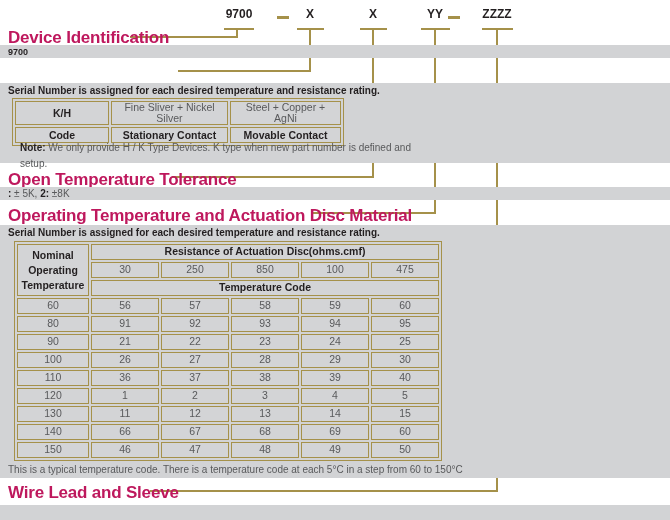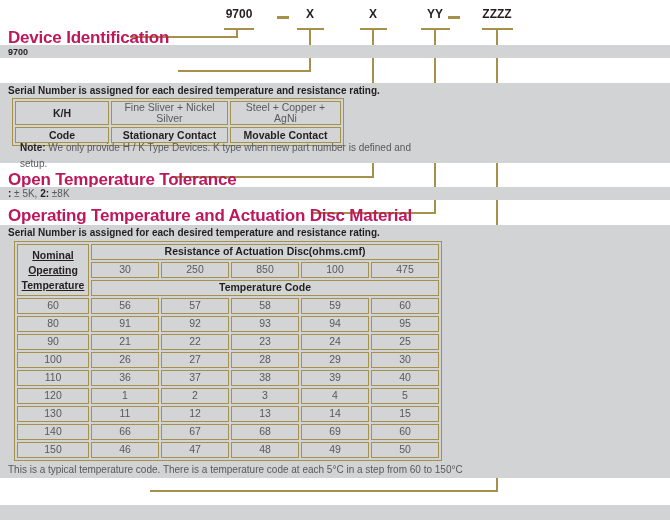--- a/index.html
+++ b/index.html
@@ -13,21 +13,21 @@
   .pn{position:absolute;top:7px;transform:translateX(-50%);font-weight:bold;font-size:12px;
       color:#231f20;white-space:nowrap;}
   .bartext{position:absolute;left:8px;color:#58595b;font-size:10px;white-space:nowrap;}
   .boldnote{position:absolute;left:8px;font-weight:bold;font-size:10px;color:#231f20;white-space:nowrap;}
   .note{position:absolute;left:20px;width:392px;font-size:10px;line-height:16px;color:#58595b;}
   .note b{color:#231f20;}
   table{position:absolute;border-collapse:separate;border-spacing:2px;border:1px solid #a5914a;}
   td{border:1px solid #a5914a;background:#d3d4d6;text-align:center;font-size:10.5px;
      color:#58595b;padding:0 3px;height:14px;line-height:1.05;}
   td.b{font-weight:bold;color:#231f20;}
-  .corner{width:64px;font-size:10.5px;line-height:15px;text-decoration:underline;}
+  .corner{width:64px;font-size:10.5px;line-height:15px;}
   .tcol{width:60px;}
   .ccol0{width:86px;}
   .ccol1{width:109px;}
   .ccol2{width:103px;}
   .tolbar span{white-space:pre;}
   .tolbar .bld{font-weight:bold;color:#231f20;}
 </style>
 </head>
 <body>
 
@@ -180,15 +180,16 @@
       <td>47</td>
       <td>48</td>
       <td>49</td>
       <td>50</td>
     </tr>
   </tbody>
     </table>
 
   <div class="bartext" style="top:464px;">This is a typical temperature code. There is a temperature code at each 5°C in a step from 60 to 150°C</div>
 
+  <div class="heading" style="top:483px;">Wire Lead and Sleeve</div>
   <div class="bar" style="top:505px;height:15px;"></div>
 
 </div>
 
 </body></html>

